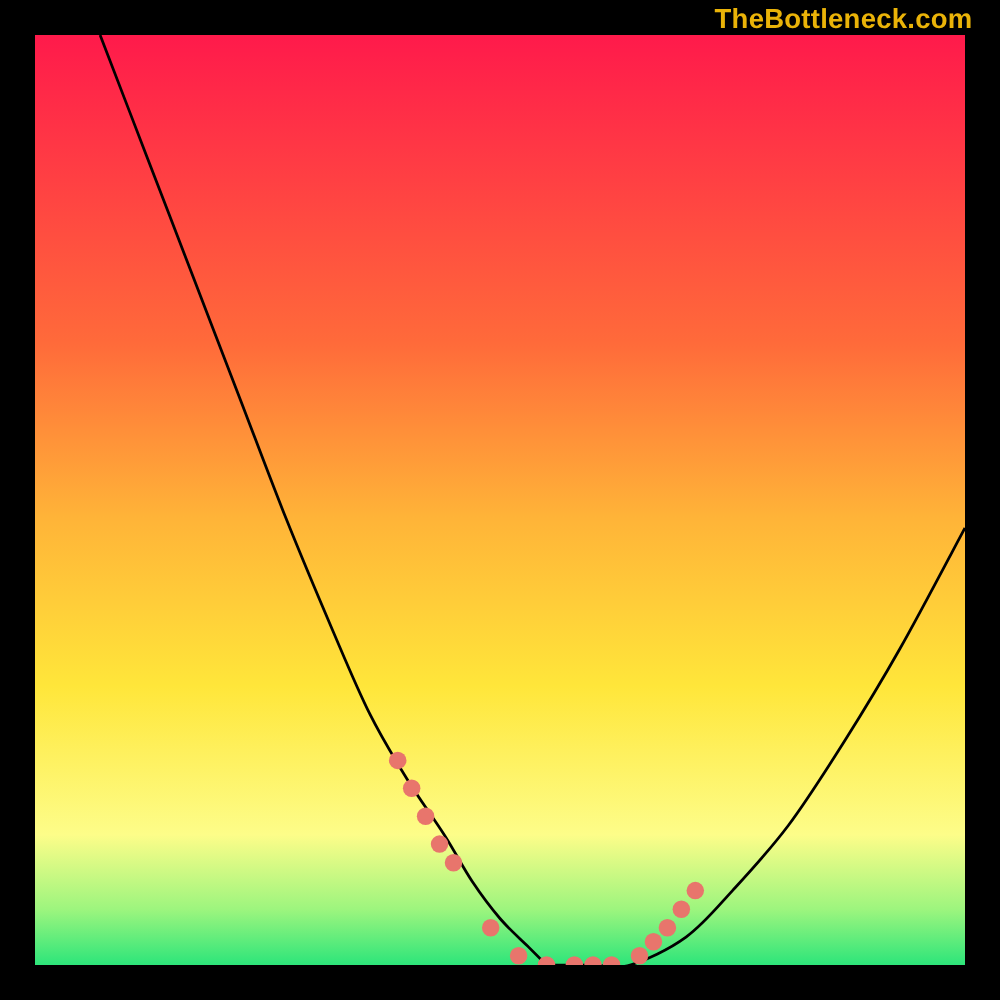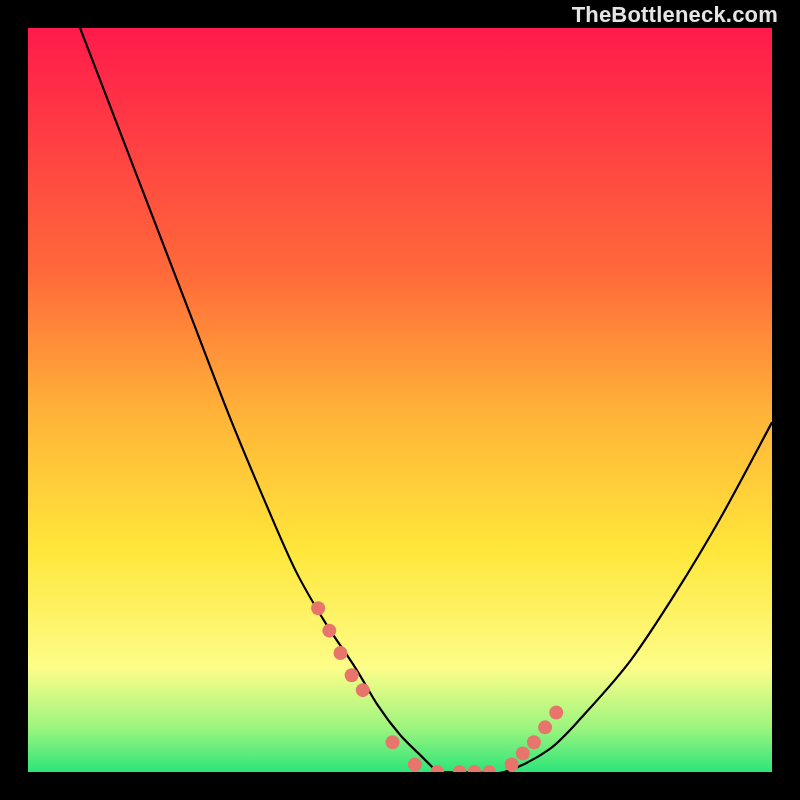--- a/index.html
+++ b/index.html
@@ -18,21 +18,21 @@
     width: 800px;
     height: 800px;
     background: #000;
   }
   .watermark {
     position: absolute;
     top: 2px;
     right: 22px;
     font-size: 22px;
     font-weight: 600;
-    color: #e5e5e5;
+    color: #eab308;
     letter-spacing: 0.2px;
   }
   .plot-area {
     position: absolute;
     top: 28px;
     left: 28px;
     width: 744px;
     height: 744px;
   }
   .plot-area svg {

